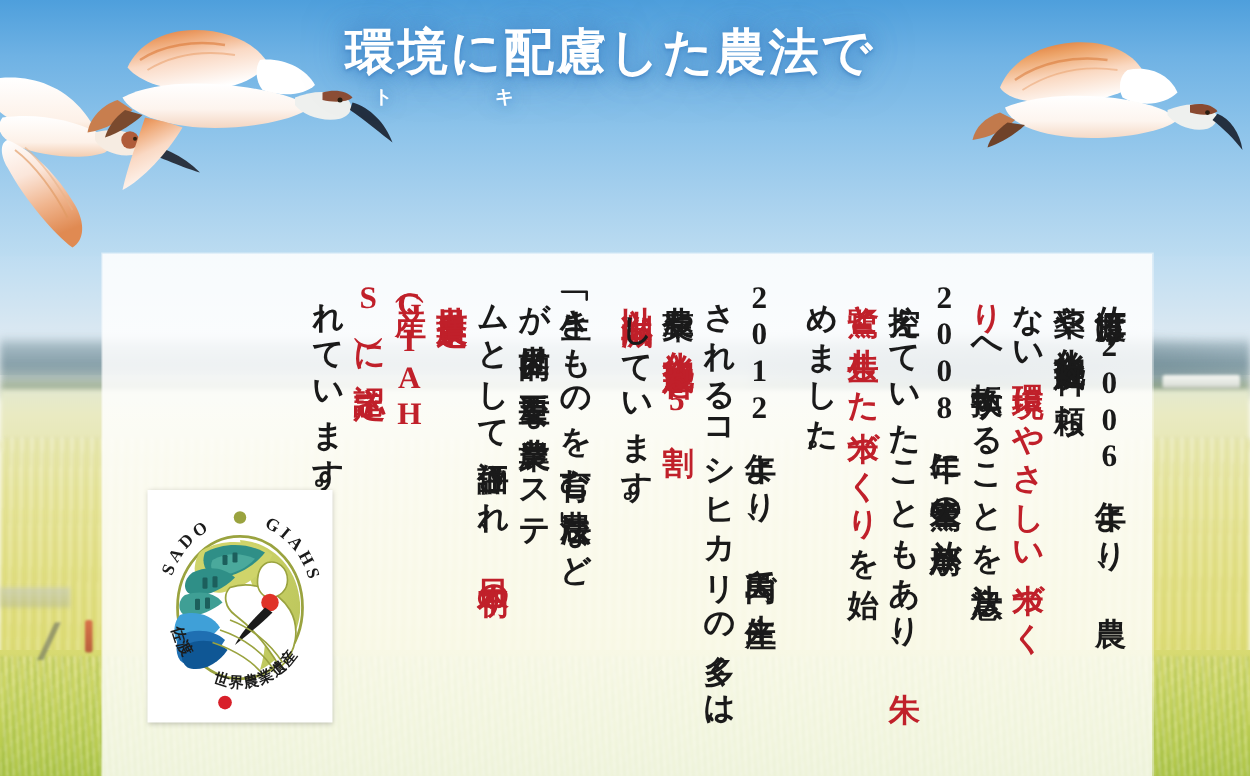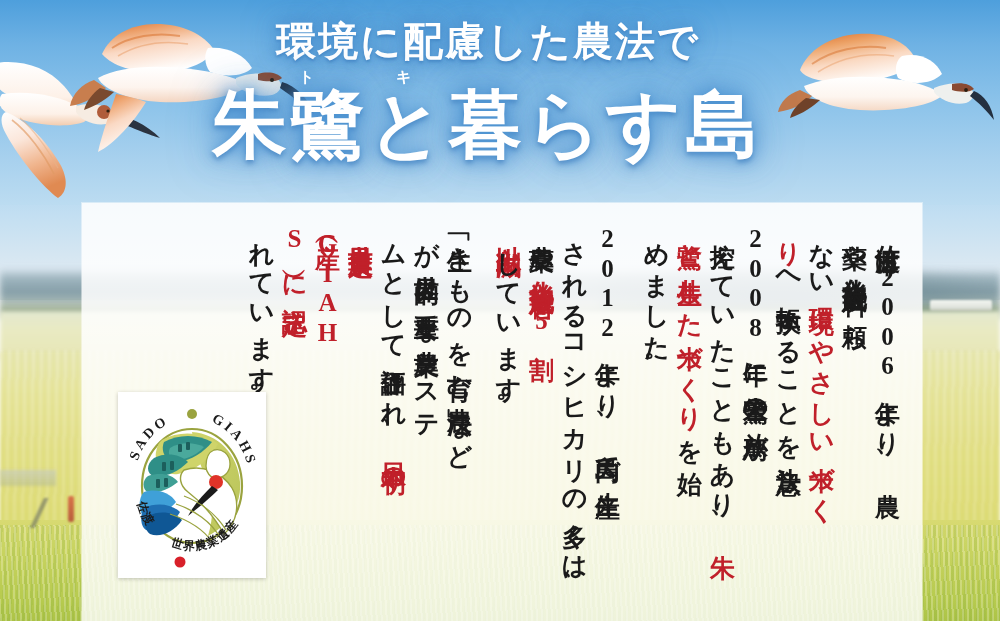--- a/index.html
+++ b/index.html
@@ -283,21 +283,20 @@
       <path d="M36 78 C28 84 22 90 20 98 C32 94 44 86 50 80 Z" fill="#6f4229"></path>
     </svg>
   </div>
 
   <div class="title-block">
     <div class="subtitle">環境に配慮した農法で</div>
     <div class="ruby-row">
       <span class="ruby-toki">ト</span>
       <span class="ruby-ki">キ</span>
     </div>
-    <div class="maintitle">朱鷺と暮らす島</div>
   </div>
 
   <div class="panel"></div>
 
   <div class="vtext-area" id="vtext-area">
       <div class="vcol" style="left: 793px;"><span>佐渡市は2006年より、農</span></div>
       <div class="vcol" style="left: 760px;"><span>薬や化学合成肥料に頼ら</span></div>
       <div class="vcol" style="left: 727px;"><span>ない</span><span class="em">環境にやさしい米づく</span></div>
       <div class="vcol" style="left: 694px;"><span class="em">り</span><span>へ転換することを決意し、</span></div>
       <div class="vcol" style="left: 661px;"><span>2008年に朱鷺の放鳥が</span></div>

